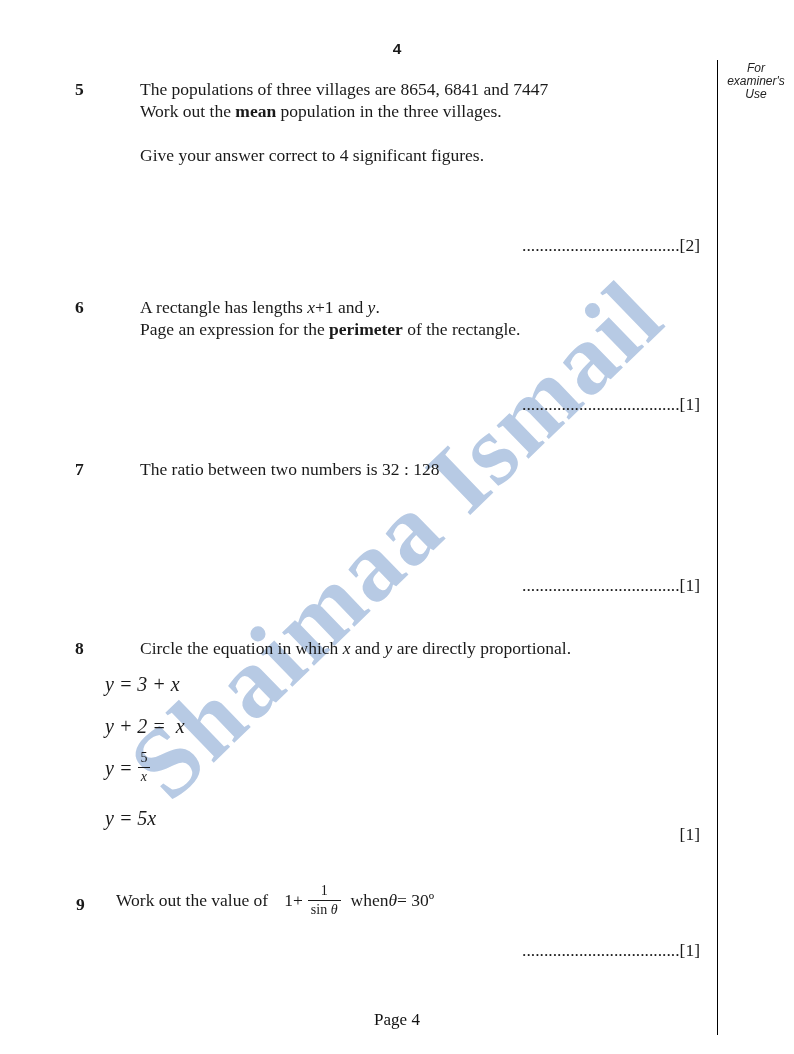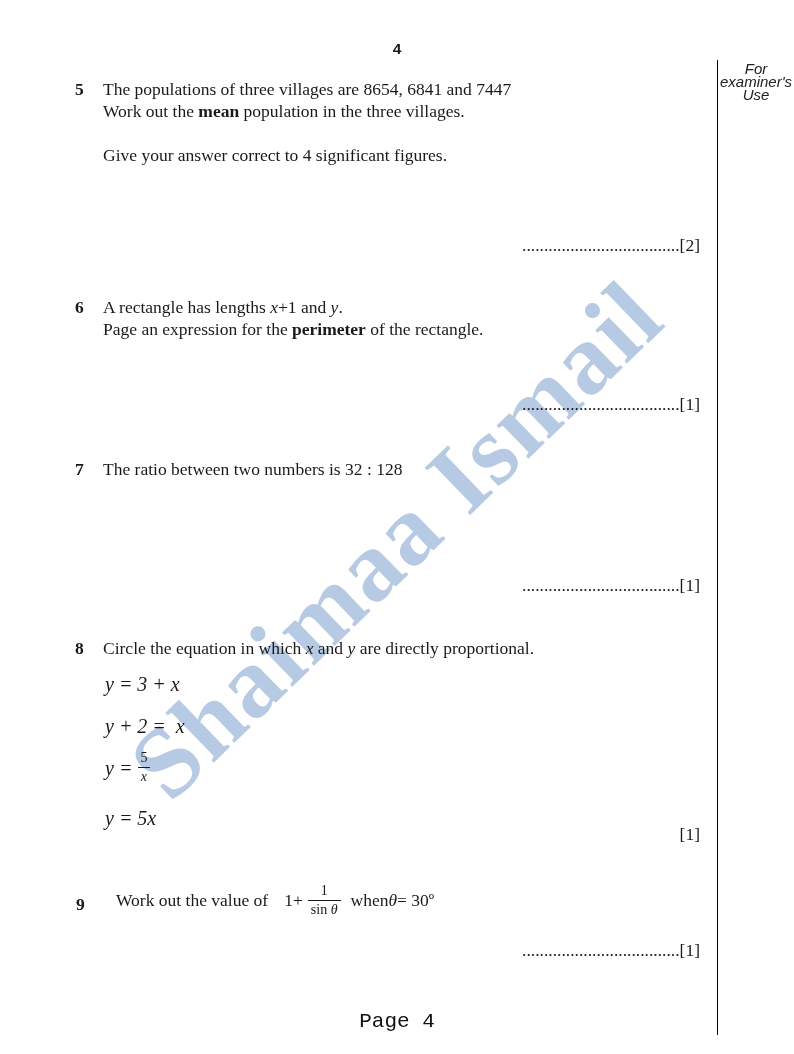--- a/index.html
+++ b/index.html
@@ -16,45 +16,45 @@
     font-size:100px; white-space:nowrap; letter-spacing:2px;
   }
   .top-num {
     position:absolute; left:0; top:40px; width:794px; text-align:center;
     font-family:"Liberation Sans", sans-serif; font-weight:bold; font-size:15.5px;
   }
   .vrule { position:absolute; left:717px; top:60px; width:1.3px; height:975px; background:#000; }
   .examiner {
     position:absolute; left:718px; top:62px; width:76px; text-align:center;
     font-family:"Liberation Sans", sans-serif; font-style:italic;
-    font-size:15px; line-height:13px; color:#222;
+    font-size:12px; line-height:13px; color:#222;
   }
   .qnum { position:absolute; font-weight:bold; font-size:17.5px; line-height:22px; }
-  .qtext { position:absolute; font-size:17.5px; line-height:22px; }
+  .qtext { position:absolute; font-size:17.5px; line-height:22px;margin-left:37px; }
   .qtext .b { font-weight:bold; }
   .qtext .i { font-style:italic; }
   .answer { position:absolute; right:94px; font-size:17.5px; line-height:20px; white-space:nowrap; }
   .math {
     position:absolute; font-family:"Liberation Serif", serif; font-style:italic;
     font-size:20px; line-height:24px; white-space:pre;
   }
   .frac { display:inline-flex; flex-direction:column; align-items:center; vertical-align:middle; }
   .frac .fnum { font-size:14px; line-height:16px; padding:0 3px 1px; }
   .frac .fden { font-size:14px; line-height:16px; padding:1px 3px 0; border-top:1.2px solid #1a1a1a; }
   .eqrow { display:inline-flex; align-items:center; }
   .q9row {
     position:absolute; left:108px; top:878px; height:44px;
     display:flex; align-items:center; font-size:17.5px;margin-left:8px;
   }
   .q9row .gap1 { margin-left:16px; }
   .q9row .gap2 { margin-left:10px; }
   .q9row .i { font-style:italic; }
   .footer {
     position:absolute; left:0; top:1010px; width:794px; text-align:center;
-    font-family:Liberation Mono, monospace; font-size:21px; color:#111;
+    font-family:Liberation Serif, serif; font-size:17px; color:#111;
   }
 </style>
 </head>
 <body>
 
 <div class="page">
 
   <div class="watermark" style="color: rgb(183, 202, 228);">Shaimaa Ismail</div>
 
   <div class="content">

